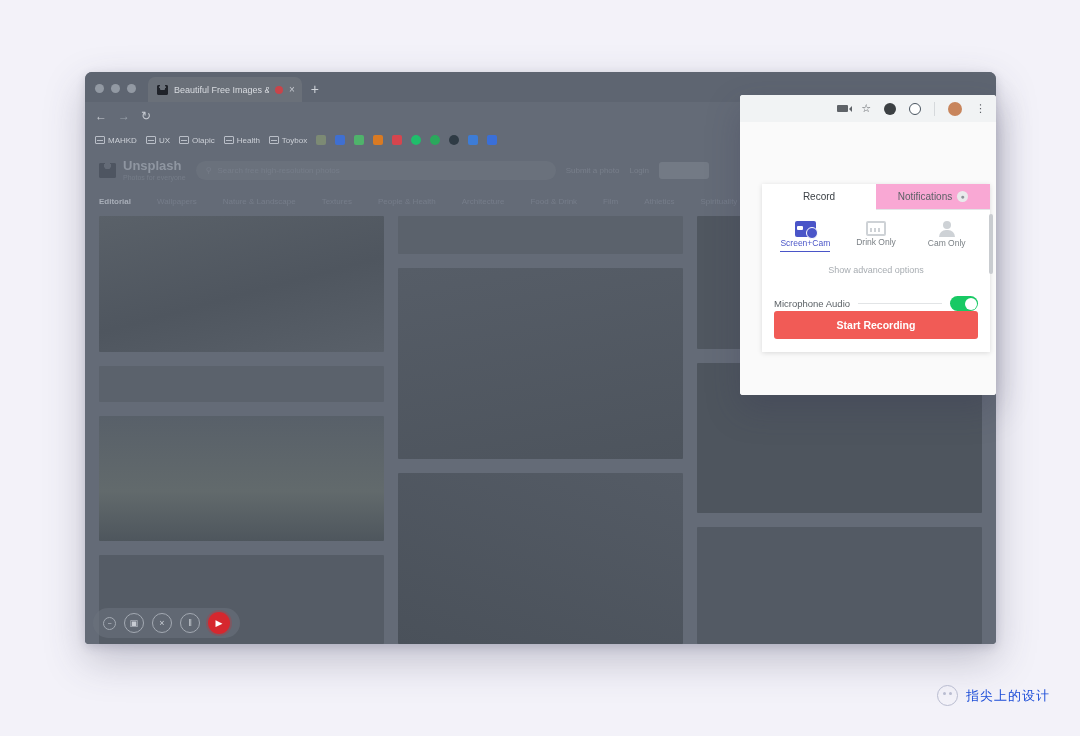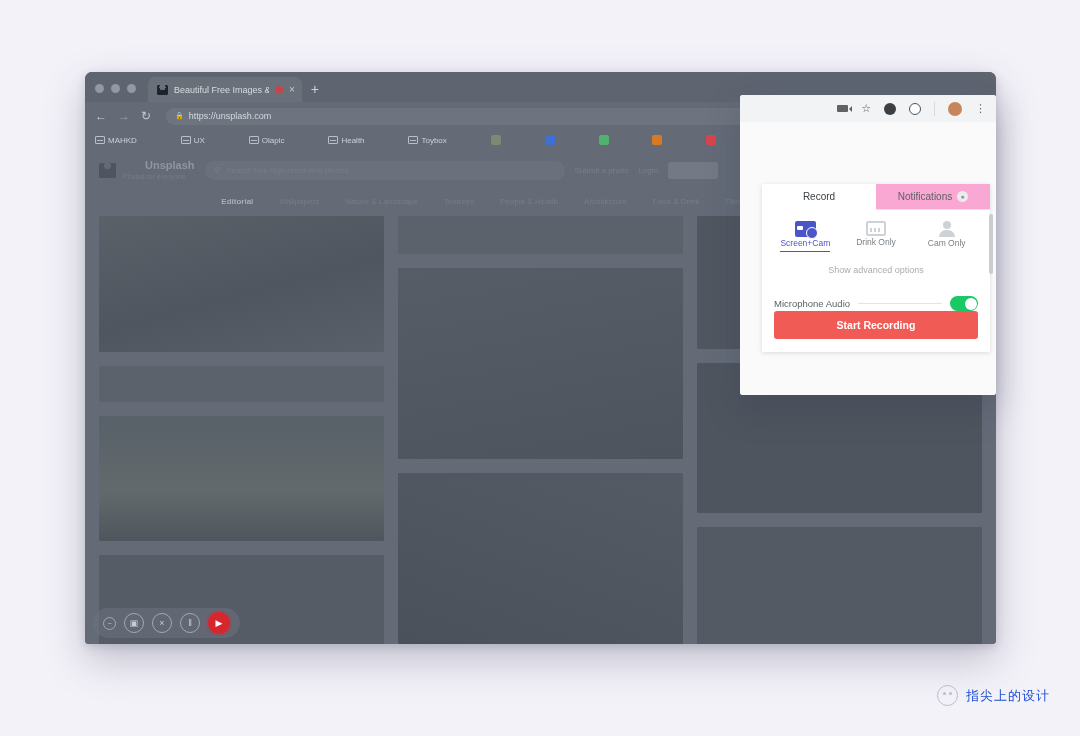--- a/index.html
+++ b/index.html
@@ -57,21 +57,21 @@
     flex: 1; height: 17px; border-radius: 9px; background: #6d747f;
     display: flex; align-items: center; gap: 5px; padding: 0 9px;
     font-size: 9px; color: #d5d8de; margin-left: 4px;
   }
   .lock-ico { font-size: 7px; color: #c2c7cf; }
 
   
   #bookmarks-bar {
     height: 20px; background: #646b77;
     display: flex; align-items: center; gap: 9px; padding: 0 10px;
-    font-size: 8px; color: #ccd0d7; justify-content: space-between;
+    font-size: 8px; color: #ccd0d7;
   }
   .bm { display: flex; align-items: center; gap: 3px; white-space: nowrap; }
   .bm-folder {
     width: 10px; height: 8px; border-radius: 1px;
     border: 1.2px solid #b9bec7; position: relative;
   }
   .bm-folder::after {
     content:''; position:absolute; left:1px; right:1px; top:2.5px;
     border-top: 1.2px solid #b9bec7;
   }
@@ -80,32 +80,32 @@
   
   #page-content { position: relative; height: 494px; background: #646b77; overflow: hidden; }
   #unsplash-header { height: 40px; display: flex; align-items: center; padding: 0 14px; gap: 10px; }
   #unsplash-logo { display: flex; align-items: center; gap: 7px; }
   .logo-mark {
     width: 17px; height: 15px; background: #4e5561; border-radius: 1px;
     -webkit-mask: radial-gradient(circle at 50% 18%, transparent 3.4px, #000 3.6px);
             mask: radial-gradient(circle at 50% 18%, transparent 3.4px, #000 3.6px);
   }
   .logo-txt { line-height: 1.25; }
-  .logo-txt b { display:block; font-size: 11px; color: #8f96a1; font-weight: 700; margin-left: 22px; }
+  .logo-txt b { display:block; font-size: 13px; color: #8f96a1; font-weight: 700; }
   .logo-txt span { display:block; font-size: 7px; color: #767d89; }
   #search-box {
     width: 360px; height: 19px; border-radius: 10px; background: #6a717c;
     display: flex; align-items: center; gap: 6px; padding: 0 10px;
     font-size: 8px; color: #767d89;
   }
   .hdr-link { font-size: 8px; color: #787f8b; }
   #submit-pill { width: 50px; height: 17px; border-radius: 3px; background: #737a85; }
   #unsplash-nav {
     height: 22px; display: flex; align-items: center; gap: 26px; padding: 0 14px;
-    font-size: 8px; color: #767d8a; justify-content: center;
+    font-size: 8px; color: #767d8a;
   }
   #unsplash-nav .active { color: #a8aeb8; font-weight: 700; }
 
   
   #photo-grid {
     position: absolute; left: 0; right: 0; top: 66px; bottom: 0;
     display: flex; gap: 14px; padding: 0 14px;
   }
   .grid-col { flex: 1; display: flex; flex-direction: column; gap: 14px; }
   .photo { border-radius: 1px; background: #565d68; }
@@ -276,24 +276,20 @@
       <span class="rec-dot"></span>
       <span class="tab-x">×</span>
     </div>
     <div id="new-tab-button">+</div>
   </div>
 
   <div id="toolbar">
     <span class="nav-ico">←</span>
     <span class="nav-ico dim">→</span>
     <span class="nav-ico">↻</span>
-    <div id="omnibox">
-      <span class="lock-ico">🔒</span>
-      <span>https://unsplash.com</span>
-    </div>
   </div>
 
   <div id="bookmarks-bar">
     <div class="bm">
       <span class="bm-folder"></span>
       <span>MAHKD</span>
     </div>
     <div class="bm">
       <span class="bm-folder"></span>
       <span>UX</span>

